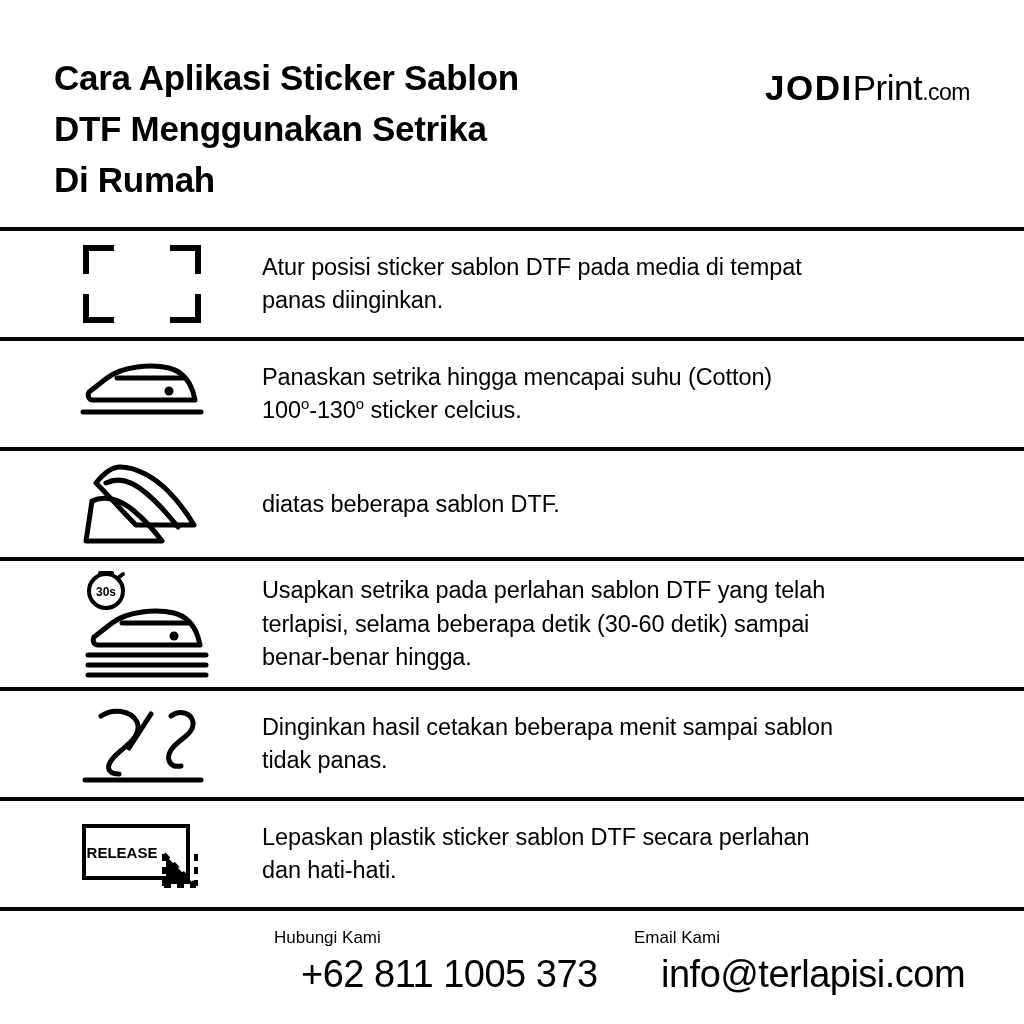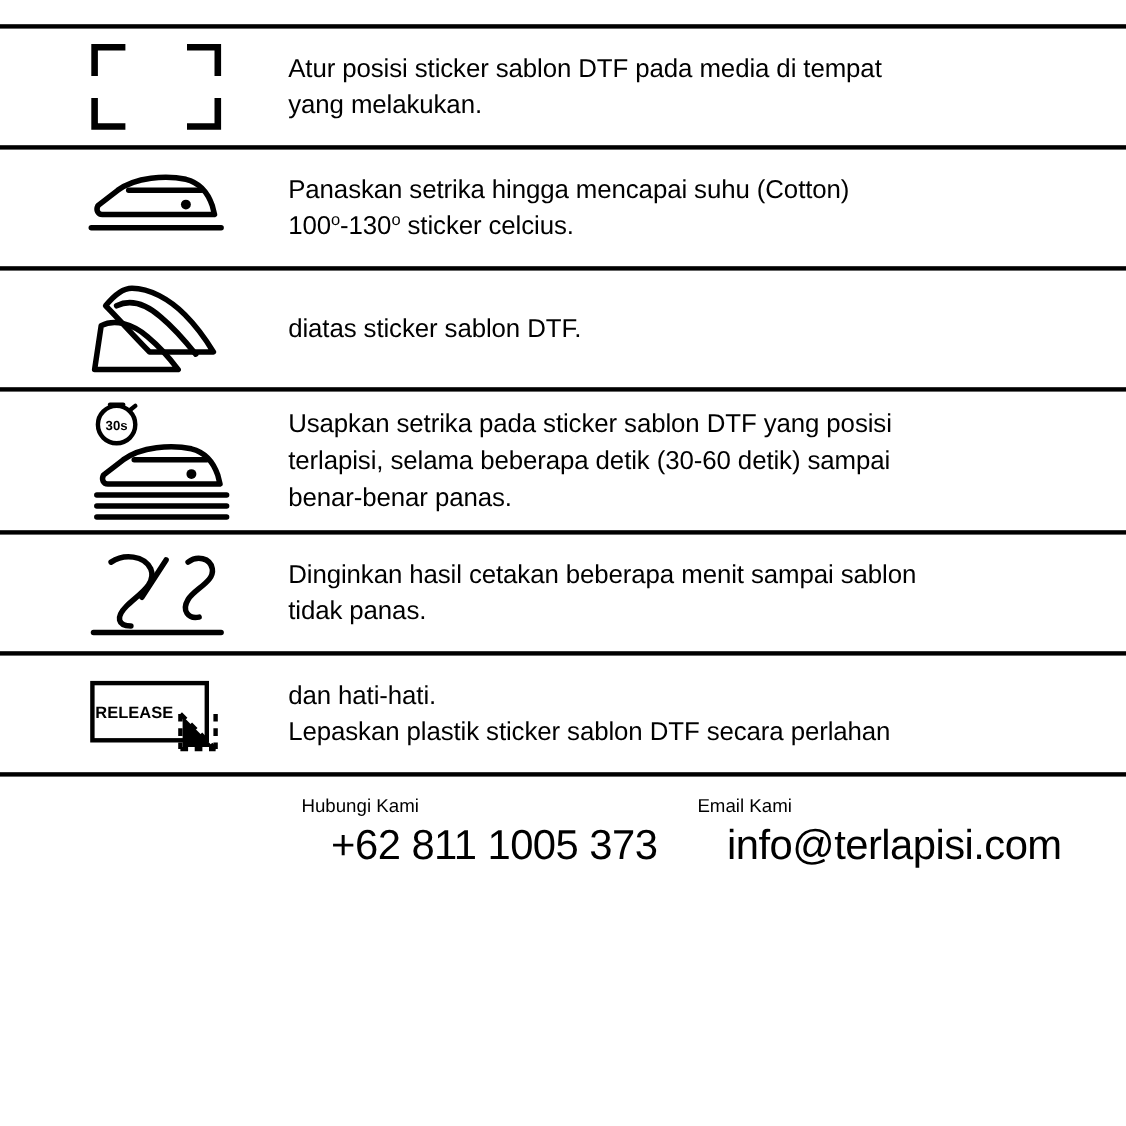--- a/index.html
+++ b/index.html
@@ -99,39 +99,49 @@
     margin-left: 27px;
   }
 
   svg { display: block; }
 </style>
 </head>
 <body>
 
 <div class="page">
 
+  <div class="header">
+    <div class="title">
+      <span class="line">Cara Aplikasi Sticker Sablon</span>
+      <span class="line">DTF Menggunakan Setrika</span>
+      <span class="line">Di Rumah</span>
+    </div>
+    <div class="brand">
+      <span class="jodi">JODI</span><span class="print">Print</span><span class="dotcom">.com</span>
+    </div>
+  </div>
 
   <div class="steps">
 
     <div class="step">
       <div class="icon-cell">
         <span>
           <svg width="122" height="82" viewBox="0 0 122 82">
             <g stroke="#000" stroke-width="6" fill="none" stroke-linecap="square">
               <polyline points="5,28 5,5 30,5"></polyline>
               <polyline points="92,5 117,5 117,28"></polyline>
               <polyline points="5,54 5,77 30,77"></polyline>
               <polyline points="92,77 117,77 117,54"></polyline>
             </g>
           </svg>
         </span>
       </div>
       <div class="text-cell">
         <div>Atur posisi sticker sablon  DTF pada media di tempat</div>
-        <div>yang melakukan.</div>
+        <div>panas diinginkan.</div>
       </div>
     </div>
 
     <div class="step">
       <div class="icon-cell">
         <span>
           <svg width="130" height="72" viewBox="0 0 130 72">
             <g stroke="#000" stroke-width="5" fill="none" stroke-linejoin="round" stroke-linecap="round">
               <path d="M30,20 C46,8 74,6 92,10 C104,13 112,22 116,34 L118,42 L16,42 C12,42 10,38 12,34 Z"></path>
               <path d="M40,20 L106,20"></path>
@@ -153,21 +163,21 @@
           <svg width="132" height="86" viewBox="0 0 132 86">
             <g stroke="#000" stroke-width="5" fill="none" stroke-linejoin="round" stroke-linecap="round">
               <path d="M44,6 C60,6 78,16 92,30 C104,42 112,54 118,64 L60,64 C46,50 32,34 20,22 C28,12 36,6 44,6 Z"></path>
               <path d="M30,22 C42,16 56,20 70,32 C82,42 94,56 102,66"></path>
               <path d="M16,40 C28,34 44,38 58,50 C70,60 80,72 86,80 L10,80 Z"></path>
             </g>
           </svg>
         </span>
       </div>
       <div class="text-cell">
-        <div>diatas sticker sablon DTF.</div>
+        <div>diatas beberapa sablon DTF.</div>
       </div>
     </div>
 
     <div class="step">
       <div class="icon-cell">
         <span>
           <svg width="136" height="110" viewBox="0 0 136 110">
             <g stroke="#000" stroke-width="4" fill="none" stroke-linejoin="round" stroke-linecap="round">
               <circle cx="32" cy="22" r="17"></circle>
               <path d="M26,4 L38,4"></path>
@@ -179,23 +189,23 @@
               <path d="M48,54 L114,54"></path>
               <path d="M14,86 L132,86"></path>
               <path d="M14,96 L132,96"></path>
               <path d="M14,106 L132,106"></path>
               <circle cx="100" cy="67" r="4.5" fill="#000" stroke="none"></circle>
             </g>
           </svg>
         </span>
       </div>
       <div class="text-cell">
-        <div>Usapkan setrika pada sticker sablon DTF yang posisi</div>
+        <div>Usapkan setrika pada perlahan sablon DTF yang telah</div>
         <div>terlapisi, selama beberapa detik (30-60 detik) sampai</div>
-        <div>benar-benar panas.</div>
+        <div>benar-benar hingga.</div>
       </div>
     </div>
 
     <div class="step">
       <div class="icon-cell">
         <span>
           <svg width="126" height="80" viewBox="0 0 126 80">
             <g stroke="#000" stroke-width="5" fill="none" stroke-linecap="round">
               <path d="M22,12 C34,4 52,6 58,18 C64,32 46,42 36,52 C26,62 28,70 40,70"></path>
               <path d="M72,10 L50,44"></path>
@@ -221,22 +231,22 @@
               <path d="M86,68 L118,68" stroke-dasharray="7 6"></path>
               <path d="M118,36 L118,68" stroke-dasharray="7 6"></path>
               <path d="M86,36 L86,68" stroke-dasharray="7 6"></path>
             </g>
             <path d="M88,38 L116,66 L88,66 Z" fill="#000" stroke="none"></path>
             <text x="44" y="40" font-family="Liberation Sans, sans-serif" font-size="15" font-weight="bold" text-anchor="middle" fill="#000">RELEASE</text>
           </svg>
         </span>
       </div>
       <div class="text-cell">
+        <div>Lepaskan plastik sticker sablon DTF secara perlahan</div>
         <div>dan hati-hati.</div>
-        <div>Lepaskan plastik sticker sablon DTF secara perlahan</div>
       </div>
     </div>
 
   </div>
 
   <div class="footer">
     <div style="width:220px;flex:0 0 220px;"></div>
     <div class="col phone">
       <div class="label">Hubungi Kami</div>
       <div class="value">+62 811 1005 373</div>

